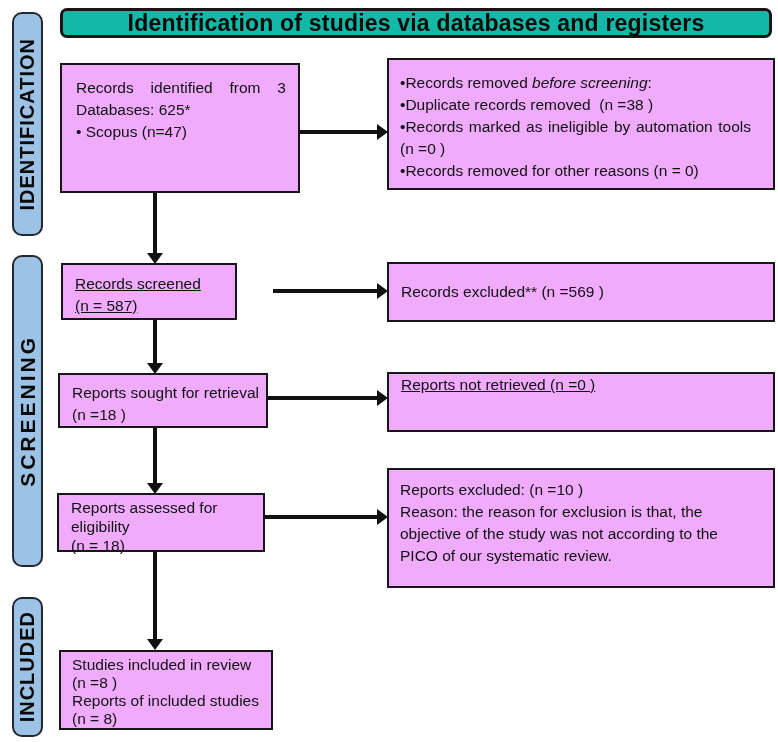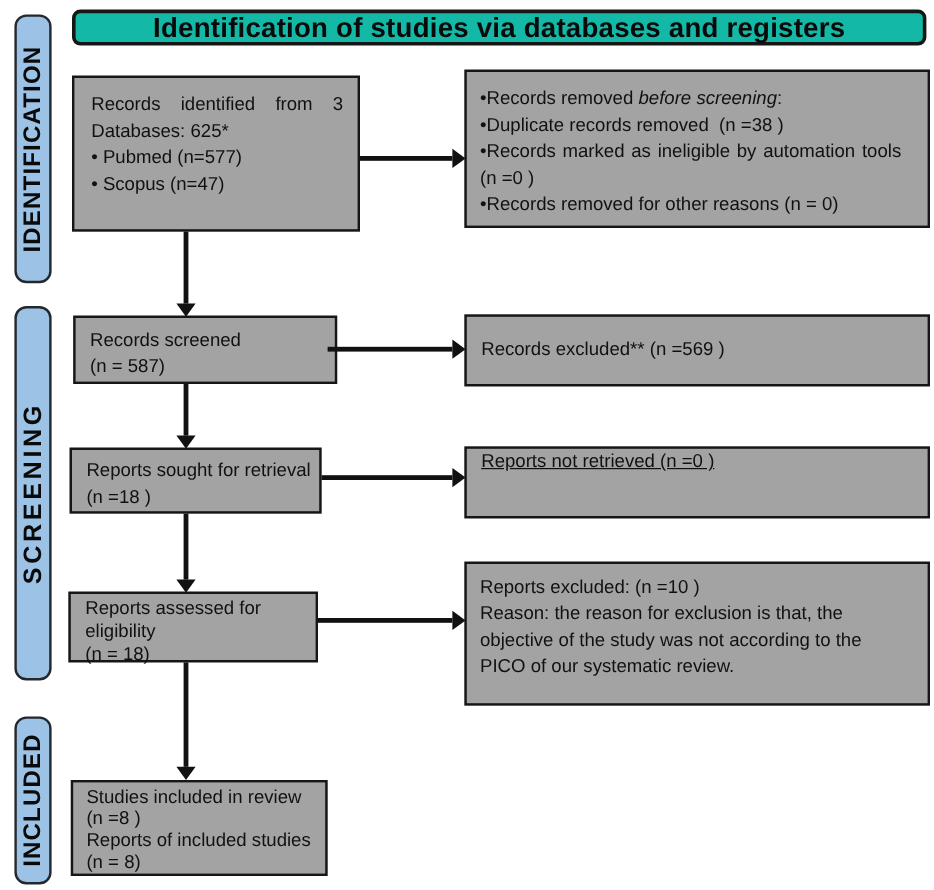--- a/index.html
+++ b/index.html
@@ -27,30 +27,30 @@
     font-weight:bold; font-size:20px; letter-spacing:1px; color:#0a0a0a;
     white-space:nowrap;
   }
   #stage-identification { top:12px;  height:224px; }
   #stage-screening      { top:255px; height:312px; }
   #stage-screening span { font-size:21px; letter-spacing:3px; }
   #stage-included       { top:597px; height:140px; }
 
   
   .box {
-    position:absolute; background:#a3a3a3; border:2px solid #161616;
+    position:absolute; background:#f0abfc; border:2px solid #161616;
     box-sizing:border-box; font-size:15.5px; line-height:22px;
   }
   .box p { margin:0; }
   .justify { text-align:justify; }
   .pre { white-space:pre-wrap; }
 
   #box-identified   { left:60px;  top:63px;  width:240px; height:130px; padding:12px 12px 0 14px; }
   #box-removed      { left:387px; top:58px;  width:388px; height:132px; padding:12px 22px 0 11px; }
-  #box-screened     { left:61px;  top:263px; width:220px; height:57px;  padding:8px 10px 0 12px; }
+  #box-screened     { left:61px;  top:263px; width:176px; height:57px;  padding:8px 10px 0 12px;text-decoration:underline; }
   #box-excluded     { left:387px; top:262px; width:388px; height:60px;  display:flex; align-items:center; padding-left:12px; }
   #box-sought       { left:58px;  top:373px; width:210px; height:55px;  padding:7px 6px 0 12px; }
   #box-notretrieved { left:387px; top:372px; width:388px; height:60px;  display:flex; align-items:flex-start; padding-left:12px;text-decoration:underline; }
   #box-assessed     { left:57px;  top:493px; width:208px; height:59px;  padding:3px 8px 16px 12px; line-height:19px; }
   #box-rexcluded    { left:387px; top:468px; width:388px; height:120px; padding:9px 22px 0 11px; }
   #box-included     { left:59px;  top:650px; width:214px; height:80px;  padding:4px 6px 0 11px; line-height:18px; }
 
   
   .vline { position:absolute; width:4px; background:#111111; }
   .hline { position:absolute; height:4px; background:#111111; }
@@ -87,21 +87,20 @@
   </div>
   <div class="stage" id="stage-screening">
     <span>SCREENING</span>
   </div>
   <div class="stage" id="stage-included">
     <span>INCLUDED</span>
   </div>
 
   <div class="box" id="box-identified">
     <p class="justify">Records identified from 3 Databases: 625*</p>
-    <p>• Pubmed (n=577)</p>
     <p>• Scopus (n=47)</p>
   </div>
 
   <div class="box" id="box-removed">
     <p><span>•Records removed </span><i>before screening</i><span>:</span></p>
     <p class="pre">•Duplicate records removed  (n =38 )</p>
     <p class="justify">•Records marked as ineligible by automation tools (n =0 )</p>
     <p>•Records removed for other reasons (n = 0)</p>
   </div>
 

